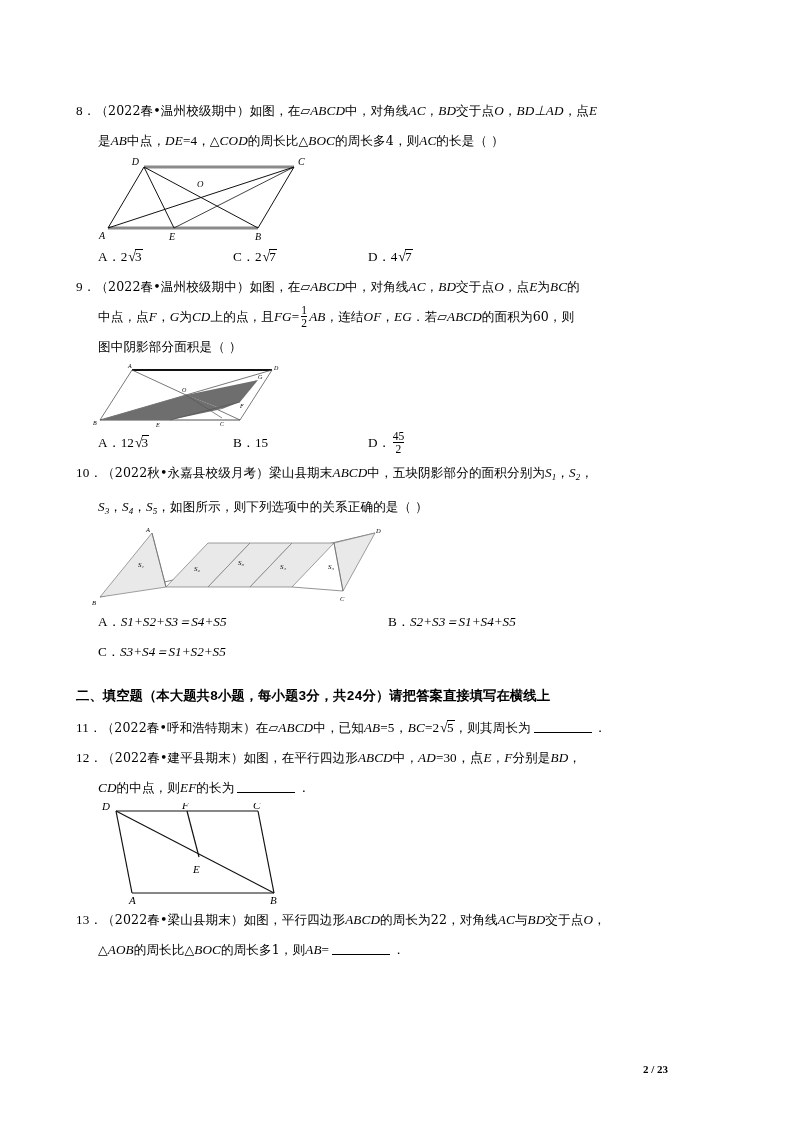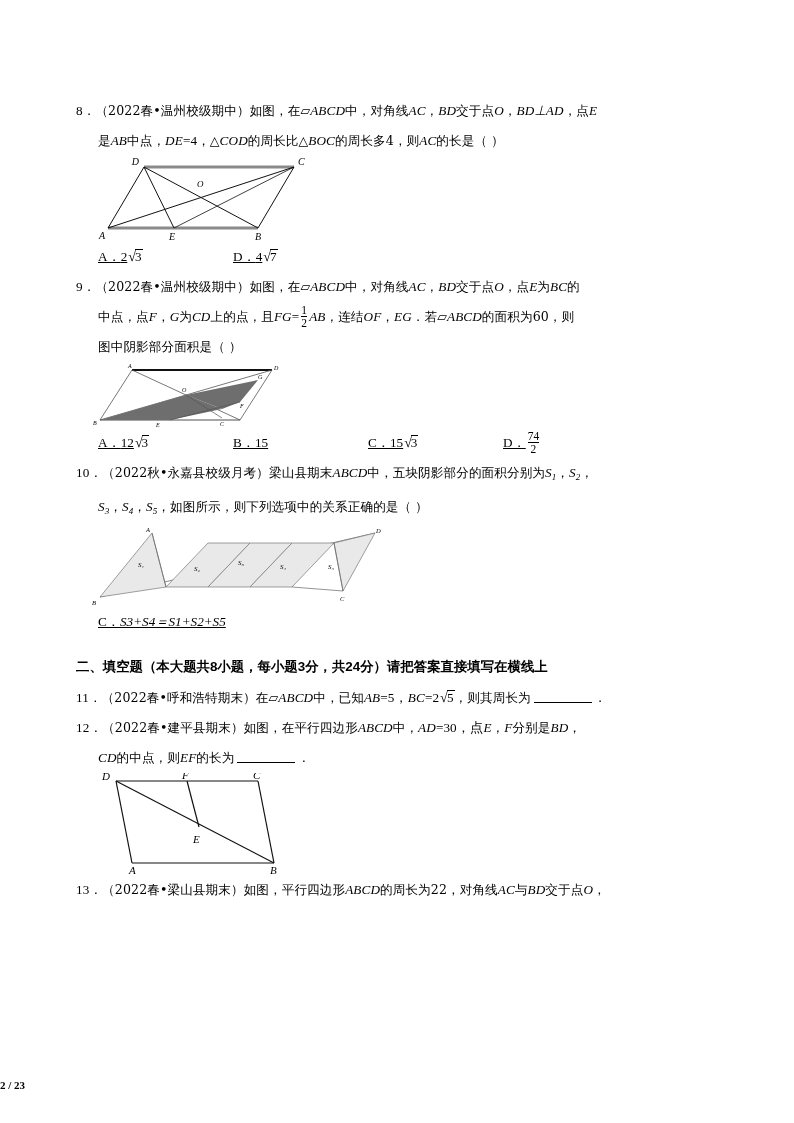--- a/index.html
+++ b/index.html
@@ -51,33 +51,32 @@
     font-style: italic;
     font-family: "Liberation Serif", serif;
   }
   .num { font-family: "Liberation Serif", serif; }
 
   
   .section-head {
     font-weight: bold;
     font-size: 13.4px;
     line-height: 32px;
-    font-family: Liberation Sans, sans-serif;
+    font-family: Liberation Mono, monospace;
     letter-spacing: 0px;
     white-space: nowrap;
     margin-top: 14px;
   }
 
   
   .options {
     display: flex;
     font-size: 13.2px;
     line-height: 30px;
     padding-left: 22px;
-    text-decoration: underline;
   }
   .opt {
     white-space: nowrap;
   }
   .opt-4 { width: 135px; }
   .opt-2 { width: 290px; }
 
   
   .rad {
     display: inline-block;
@@ -123,25 +122,24 @@
   
   .figwrap { position: relative; }
   svg { display: block; }
 
   
   .footer {
     position: absolute;
     left: 0;
     top: 1063px;
     width: 668px;
-    text-align: left;
+    text-align: right;
     font-size: 11px;
     font-weight: bold;
     font-family: "Liberation Serif", serif;
-    margin-top: 16px;
   }
 </style>
 </head>
 <body>
 
 <div class="page">
   <div class="content">
 
     <div class="qblock">
       <div class="line">
@@ -170,20 +168,23 @@
           <text x="99" y="31" font-size="9" font-style="italic" font-family="Liberation Serif, serif">O</text>
           <text x="1" y="83" font-size="10" font-style="italic" font-family="Liberation Serif, serif">A</text>
           <text x="71" y="84" font-size="10" font-style="italic" font-family="Liberation Serif, serif">E</text>
           <text x="157" y="84" font-size="10" font-style="italic" font-family="Liberation Serif, serif">B</text>
         </svg>
       </div>
 
       <div class="options">
         <div class="opt opt-4">
           <span>A．</span><span class="num">2</span><span class="rad"><span class="sym">√</span><span class="body">3</span></span>
+        </div>
+        <div class="opt opt-4">
+          <span>C．</span><span class="num">2</span><span class="rad"><span class="sym">√</span><span class="body">7</span></span>
         </div>
         <div class="opt opt-4">
           <span>D．</span><span class="num">4</span><span class="rad"><span class="sym">√</span><span class="body">7</span></span>
         </div>
       </div>
     </div>
 
     <div class="qblock">
       <div class="line">
         <span class="num">9</span><span class="cn">．</span><span class="cn">（2022春•温州校级期中）</span><span class="cn">如图，在</span><span class="cn">▱</span><span class="it">ABCD</span><span class="cn">中，对角线</span><span class="it">AC</span><span class="cn">，</span><span class="it">BD</span><span class="cn">交于点</span><span class="it">O</span><span class="cn">，点</span><span class="it">E</span><span class="cn">为</span><span class="it">BC</span><span class="cn">的</span>
@@ -223,24 +224,21 @@
       </div>
 
       <div class="options">
         <div class="opt opt-4">
           <span>A．</span><span class="num">12</span><span class="rad"><span class="sym">√</span><span class="body">3</span></span>
         </div>
         <div class="opt opt-4">
           <span>B．</span><span class="num">15</span>
         </div>
         <div class="opt opt-4">
-          <span>C．</span><span class="num">15</span><span class="rad"><span class="sym">√</span><span class="body">3</span></span>
-        </div>
-        <div class="opt opt-4">
-          <span>D．</span><span class="frac"><span class="nume">74</span><span class="den">2</span></span>
+          <span>D．</span><span class="frac"><span class="nume">45</span><span class="den">2</span></span>
         </div>
       </div>
     </div>
 
     <div class="qblock">
       <div class="line">
         <span class="num">10</span><span class="cn">．</span><span class="cn">（2022秋•永嘉县校级月考）</span><span class="cn">梁山县期末</span><span class="it">ABCD</span><span class="cn">中，五块阴影部分的面积分别为</span><span class="it">S</span><span class="it sub">1</span><span class="cn">，</span><span class="it">S</span><span class="it sub">2</span><span class="cn">，</span>
       </div>
       <div class="line indent">
         <span class="it">S</span><span class="it sub">3</span><span class="cn">，</span><span class="it">S</span><span class="it sub">4</span><span class="cn">，</span><span class="it">S</span><span class="it sub">5</span><span class="cn">，如图所示，则下列选项中的关系正确的是（      ）</span>
@@ -270,20 +268,28 @@
           <text x="48" y="42" font-size="7" font-style="italic" font-family="Liberation Serif, serif">S₁</text>
           <text x="104" y="46" font-size="7" font-style="italic" font-family="Liberation Serif, serif">S₂</text>
           <text x="148" y="40" font-size="7" font-style="italic" font-family="Liberation Serif, serif">S₃</text>
           <text x="190" y="44" font-size="7" font-style="italic" font-family="Liberation Serif, serif">S₄</text>
           <text x="238" y="44" font-size="7" font-style="italic" font-family="Liberation Serif, serif">S₅</text>
         </svg>
       </div>
 
       <div class="options">
         <div class="opt opt-2">
+          <span>A．</span><span class="it">S1+S2+S3＝S4+S5</span>
+        </div>
+        <div class="opt opt-2">
+          <span>B．</span><span class="it">S2+S3＝S1+S4+S5</span>
+        </div>
+      </div>
+      <div class="options">
+        <div class="opt opt-2">
           <span>C．</span><span class="it">S3+S4＝S1+S2+S5</span>
         </div>
       </div>
     </div>
 
     <div class="section-head">二、填空题（本大题共8小题，每小题3分，共24分）请把答案直接填写在横线上</div>
 
     <div class="qblock">
       <div class="line">
         <span class="num">11</span><span class="cn">．</span><span class="cn">（2022春•呼和浩特期末）</span><span class="cn">在</span><span class="cn">▱</span><span class="it">ABCD</span><span class="cn">中，已知</span><span class="it">AB</span><span class="num">=5，</span><span class="it">BC</span><span class="num">=2</span><span class="rad"><span class="sym">√</span><span class="body">5</span></span><span class="cn">，则其周长为</span><span class="blank"></span><span class="cn">．</span>
@@ -316,18 +322,21 @@
           <text x="31" y="101" font-size="11" font-style="italic" font-family="Liberation Serif, serif">A</text>
           <text x="172" y="101" font-size="11" font-style="italic" font-family="Liberation Serif, serif">B</text>
         </svg>
       </div>
     </div>
 
     <div class="qblock">
       <div class="line">
         <span class="num">13</span><span class="cn">．</span><span class="cn">（2022春•梁山县期末）</span><span class="cn">如图，平行四边形</span><span class="it">ABCD</span><span class="cn">的周长为22，对角线</span><span class="it">AC</span><span class="cn">与</span><span class="it">BD</span><span class="cn">交于点</span><span class="it">O</span><span class="cn">，</span>
       </div>
+      <div class="line indent">
+        <span class="cn">△</span><span class="it">AOB</span><span class="cn">的周长比△</span><span class="it">BOC</span><span class="cn">的周长多1，则</span><span class="it">AB</span><span class="num">=</span><span class="blank"></span><span class="cn">．</span>
+      </div>
     </div>
 
   </div>
 
   <div class="footer">2 / 23</div>
 </div>
 
 </body></html>

